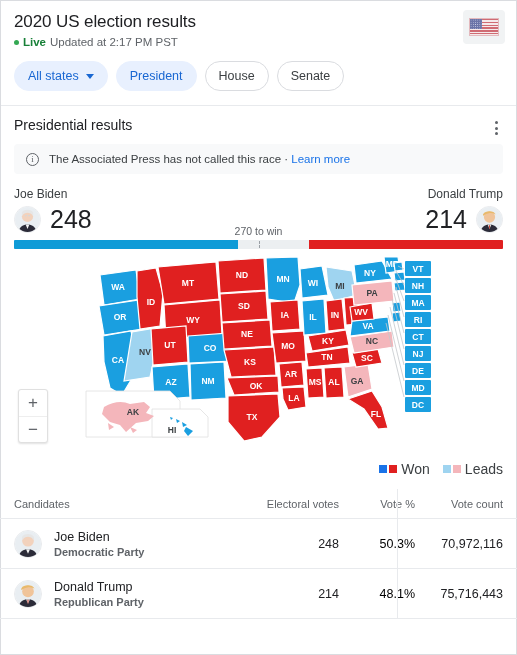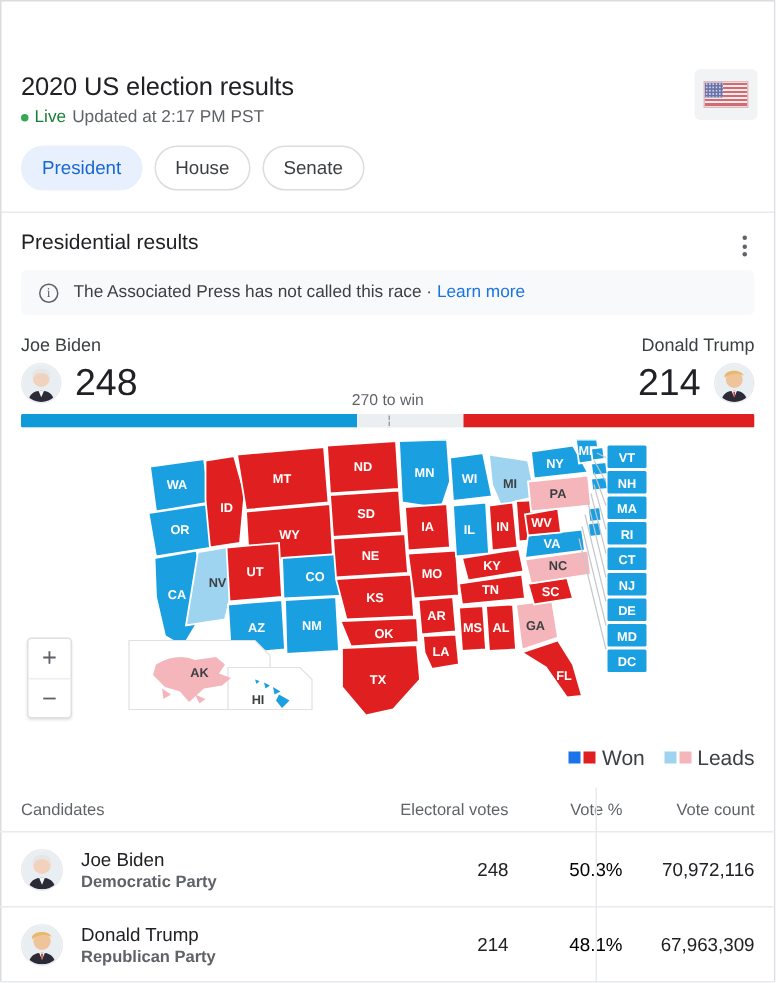--- a/index.html
+++ b/index.html
@@ -8,25 +8,25 @@
     width:517px; height:655px;
     background:#ffffff;
     font-family:"Liberation Sans", sans-serif;
     color:#202124;
     overflow:hidden;
     position:relative;
   }
   .page-border { position:absolute; inset:0; border:1px solid #dadce0; pointer-events:none; }
 
   
-  .header { padding:12px 14px 0 14px; position:relative;margin-top:36px; }
+  .header { padding:12px 14px 0 14px; position:relative; }
   .title { font-size:17px; font-weight:400; letter-spacing:-0.1px; color:#202124; }
   .substatus { margin-top:4px; font-size:11.5px; color:#5f6368; display:flex; align-items:center; gap:4px; }
   .live-dot { width:5px; height:5px; border-radius:50%; background:#34a853; display:inline-block; }
-  .live-word { color:#188038; font-weight:400; }
+  .live-word { color:#188038; font-weight:700; }
   .flag-badge {
     position:absolute; right:12px; top:10px;
     width:42px; height:34px; background:#f1f3f4; border-radius:4px;
     display:flex; align-items:center; justify-content:center;
   }
   .flag { width:30px; height:18px; position:relative; overflow:hidden; border:0.5px solid #e3b9bd; }
   .flag .stripes { position:absolute; inset:0;
     background:repeating-linear-gradient(#d06b73 0 1.4px, #f5e9ea 1.4px 2.8px); }
   .flag .canton { position:absolute; left:0; top:0; width:12px; height:9.7px; background:#6b74a8;
     background-image:radial-gradient(circle, #cfd3e8 0.4px, transparent 0.6px);
@@ -125,20 +125,24 @@
   </div>
   <div class="flag-badge">
     <div class="flag">
       <div class="stripes"></div>
         <div class="canton"></div>
     </div>
   </div>
 </div>
 
 <div class="chips">
+  <div class="chip active">
+    <span>All states</span>
+    <span class="caret"></span>
+  </div>
   <div class="chip active">
     <span>President</span>
   </div>
   <div class="chip">
     <span>House</span>
   </div>
   <div class="chip">
     <span>Senate</span>
   </div>
 </div>
@@ -409,15 +413,15 @@
             <path d="M19 29h2l-.6 6h-.8z" fill="#c0392b"></path>
           </svg>
       </div>
       <div class="cand-meta">
         <div class="n">Donald Trump</div>
         <div class="p">Republican Party</div>
       </div>
     </div>
     <div class="c-ev">214</div>
     <div class="c-pct">48.1%</div>
-    <div class="c-cnt">67,963,309</div>
+    <div class="c-cnt">75,716,443</div>
   </div>
 </div>
 
 </body></html>

